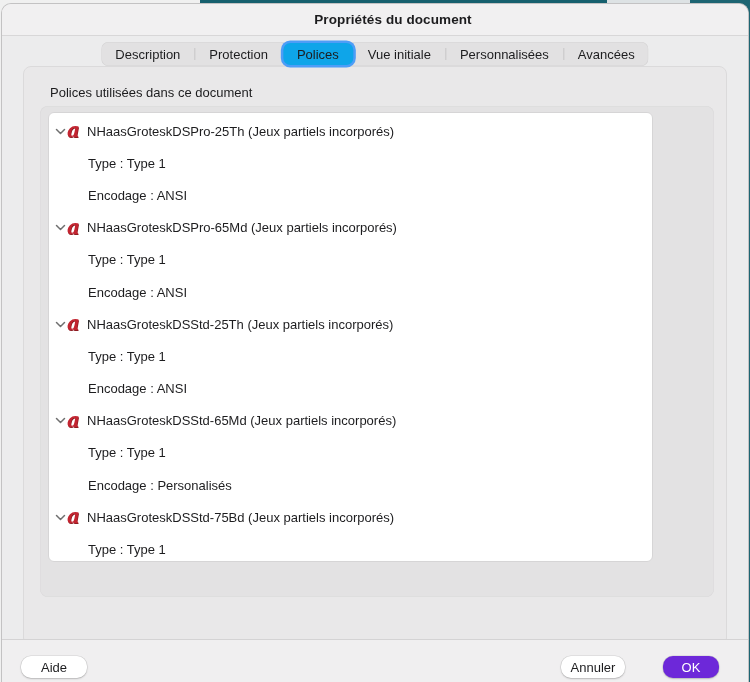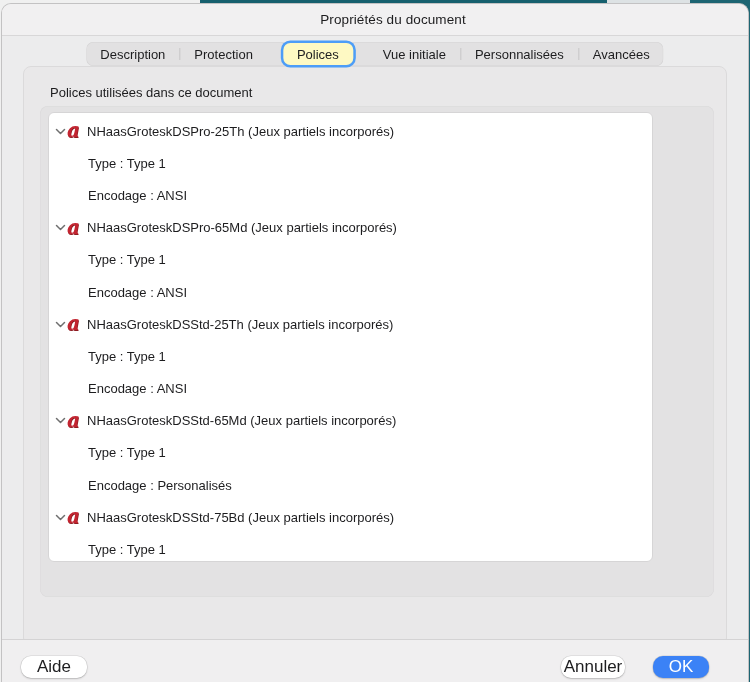--- a/index.html
+++ b/index.html
@@ -13,36 +13,36 @@
   .dialog{
     position:absolute;left:1px;right:1px;top:3px;bottom:0;
     background:#ececed;border:1px solid #c3c2c3;border-bottom:none;
     border-radius:10px 10px 0 0;overflow:hidden;
   }
   .titlebar{
     position:absolute;left:0;right:0;top:0;height:31px;
     background:#f1f0f1;border-bottom:1px solid #d8d7d8;
     display:flex;align-items:center;justify-content:center;
   }
-  .titlebar .title{font-size:13.5px;font-weight:400;color:#1c1c1e;letter-spacing:.1px;margin-left:36px;}
+  .titlebar .title{font-size:13.5px;font-weight:700;color:#1c1c1e;letter-spacing:.1px;margin-left:36px;}
 
   
   .tabbar{
     position:absolute;top:38px;left:50%;transform:translateX(-50%);
     height:24px;background:#e2e1e2;border-radius:7px;
     display:flex;align-items:center;z-index:5;
     box-shadow:inset 0 0 0 0.5px #d4d3d4;
   }
   .seg{
     height:32px;display:flex;align-items:center;padding:0 14px;
     font-size:13px;color:#1d1d1f;white-space:nowrap;cursor:default;position:relative;
     border-radius:7px;
   }
   .seg.selected{
-    background:#fef9c3;height:22px;margin:0 16px;
+    background:#0ea5e9;height:22px;margin:0 1px;
     box-shadow:0 0 0 2.5px #4d9df7, 0 0.5px 2px rgba(0,0,0,.18);
   }
   .segdiv{width:1px;height:12px;background:#c7c6c7;flex:0 0 1px;}
 
   
   .tabpanel{
     position:absolute;left:21px;right:21px;top:62px;height:578px;
     background:#e9e8e9;border:1px solid #dbdadb;border-radius:8px;
   }
   .panel-heading{
@@ -69,21 +69,21 @@
     transform:translateY(-1px);
   }
   .fname{white-space:nowrap;}
 
   
   .footer-divider{position:absolute;left:0;right:0;top:635px;height:1px;background:#d4d3d4;}
   .footer{position:absolute;left:0;right:0;top:636px;bottom:0;background:#f0eff0;}
   .btn{
     position:absolute;top:16px;height:22px;border-radius:10px;
     display:flex;align-items:center;justify-content:center;
-    font-size:17px;color:#1d1d1f;background:#ffffff;
+    font-size:13px;color:#1d1d1f;background:#ffffff;
     box-shadow:0 0 0 0.5px rgba(0,0,0,.12), 0 1px 2px rgba(0,0,0,.18);
     cursor:default;
   }
   .btn.primary{color:#ffffff;font-weight:400;}
   #btn-help{left:19px;width:66px;}
   #btn-cancel{left:559px;width:64px;}
   #btn-ok{left:651px;width:56px;}
 </style>
 </head>
 <body>
@@ -165,16 +165,16 @@
           </div>
           <div class="row detail-row">Type : Type 1</div>
         </div>
     </div>
   </div>
 
   <div class="footer-divider"></div>
   <div class="footer">
     <div class="btn" id="btn-help">Aide</div>
     <div class="btn" id="btn-cancel">Annuler</div>
-    <div class="btn primary" id="btn-ok" style="background: #3b82f6;">OK</div>
+    <div class="btn primary" id="btn-ok" style="background: #6d28d9; margin-left: 10px;">OK</div>
   </div>
 
 </div>
 
 </body></html>

